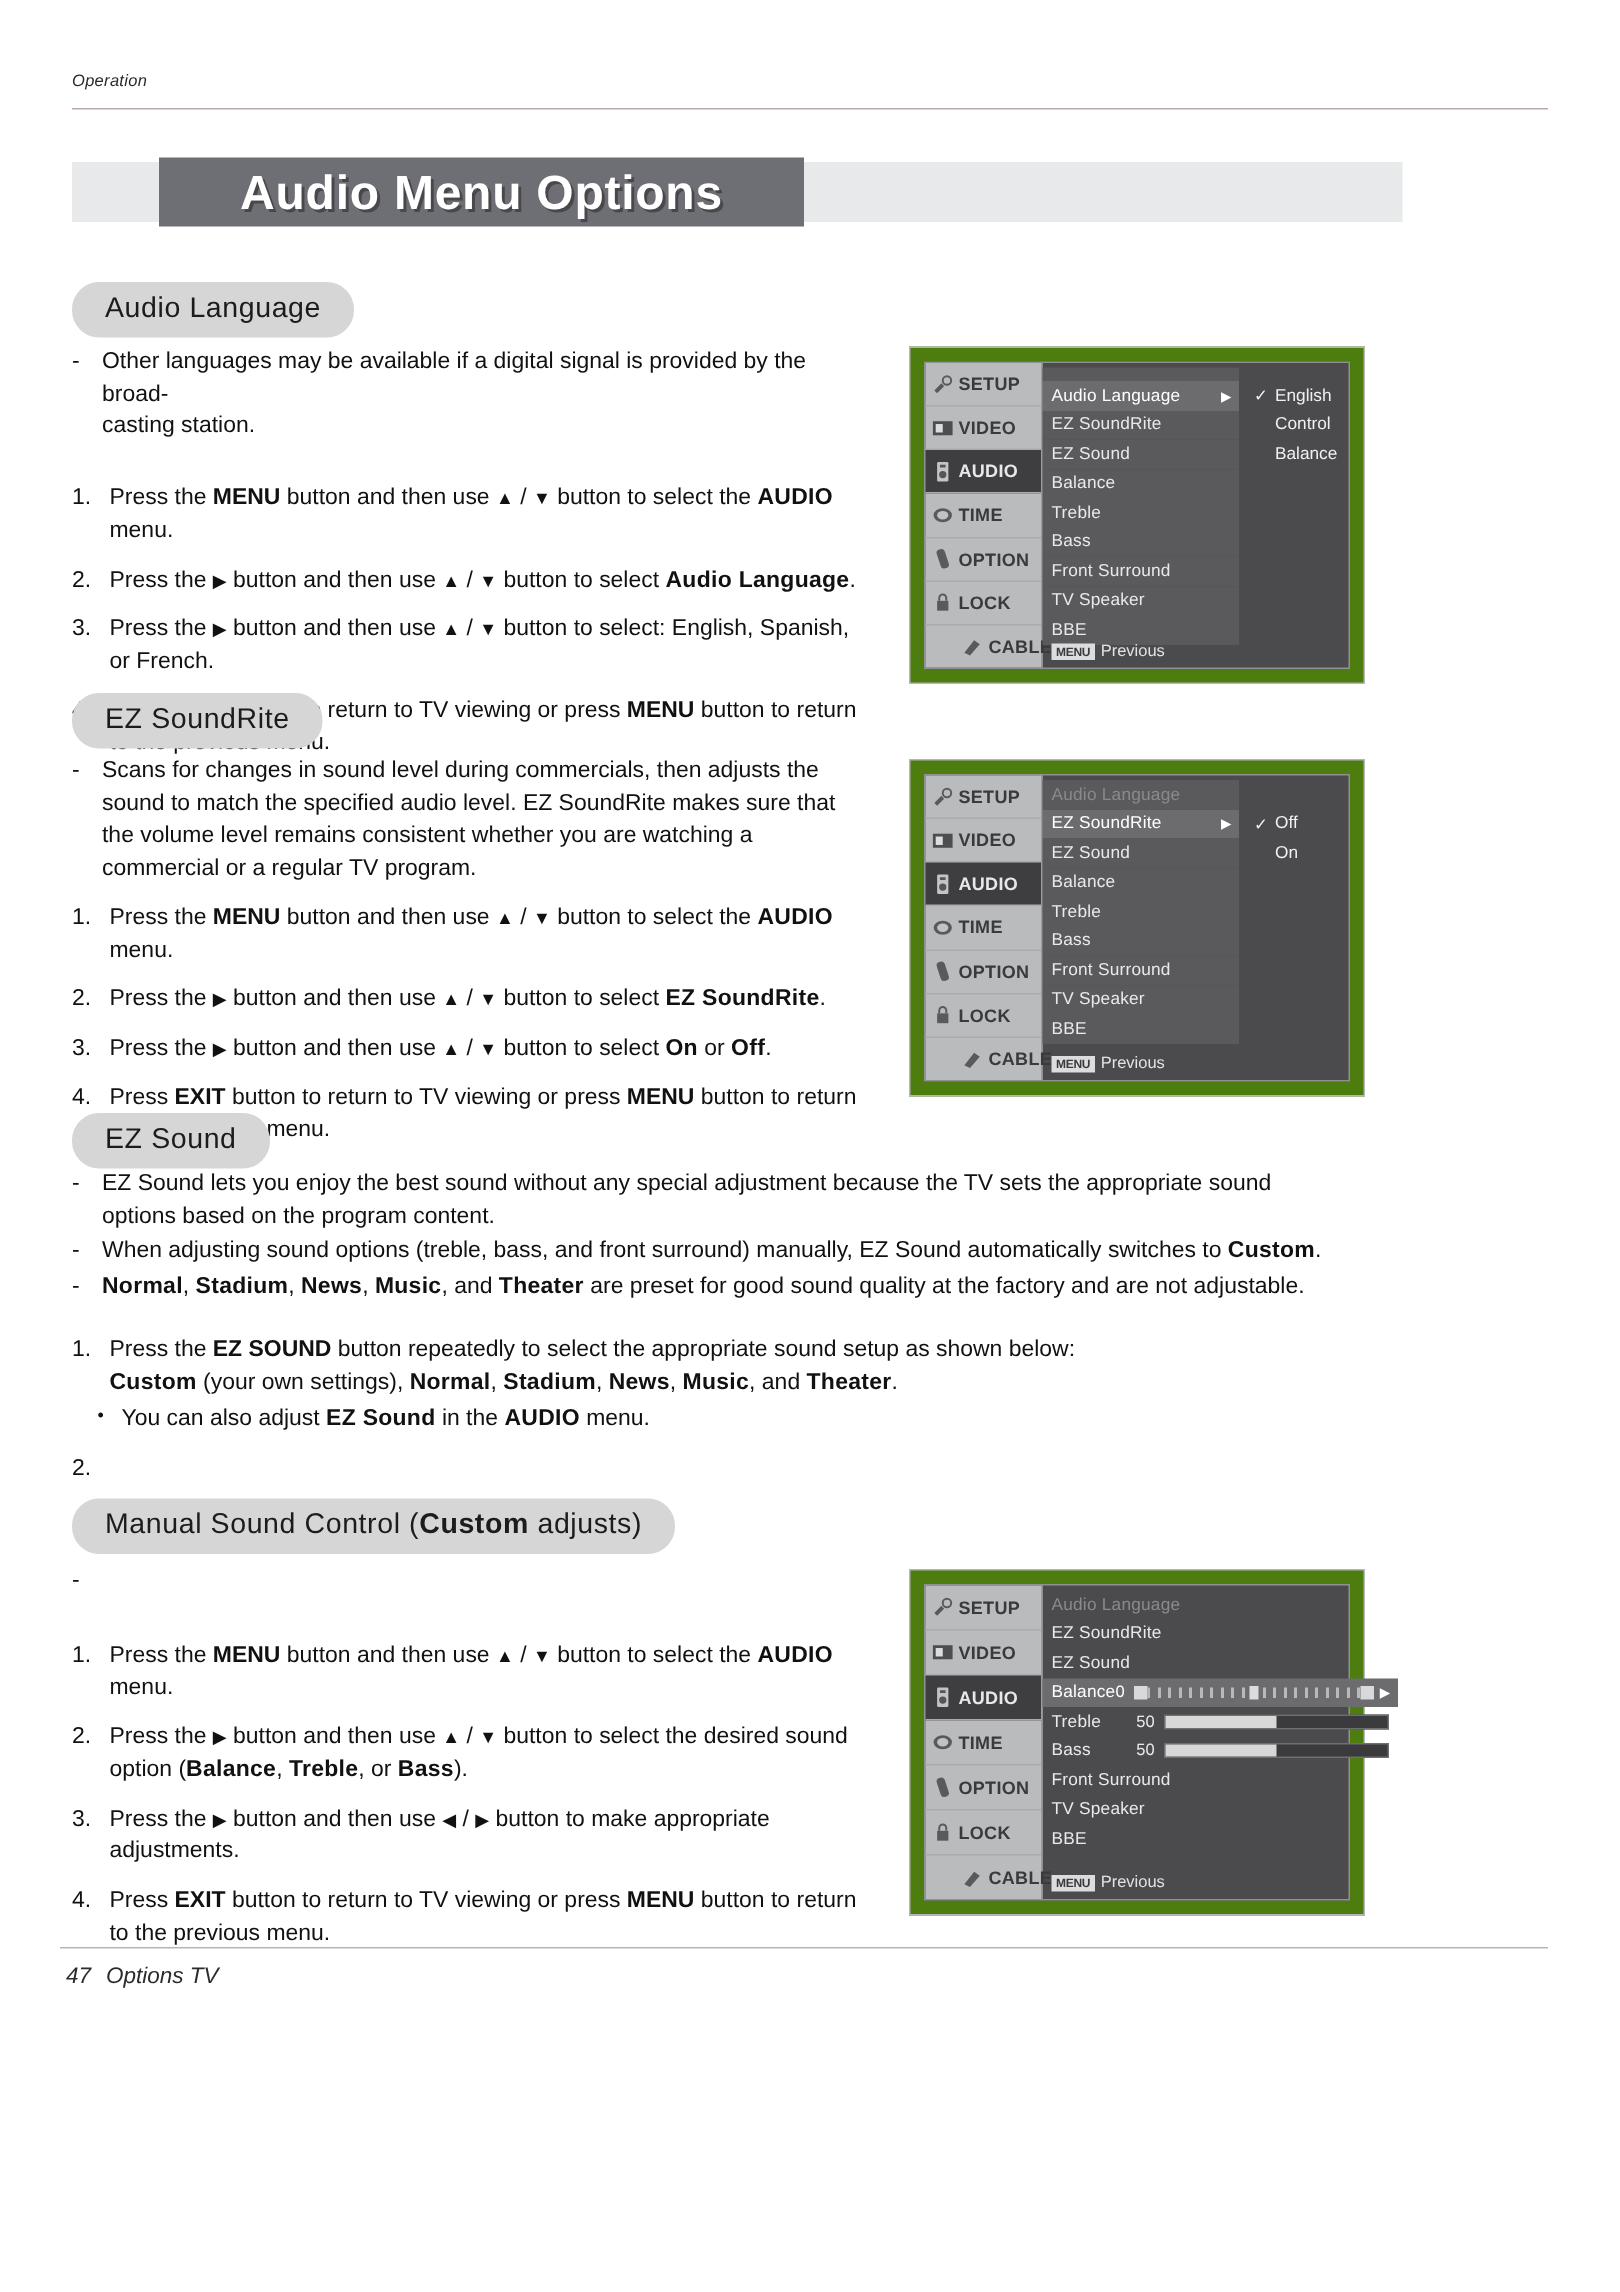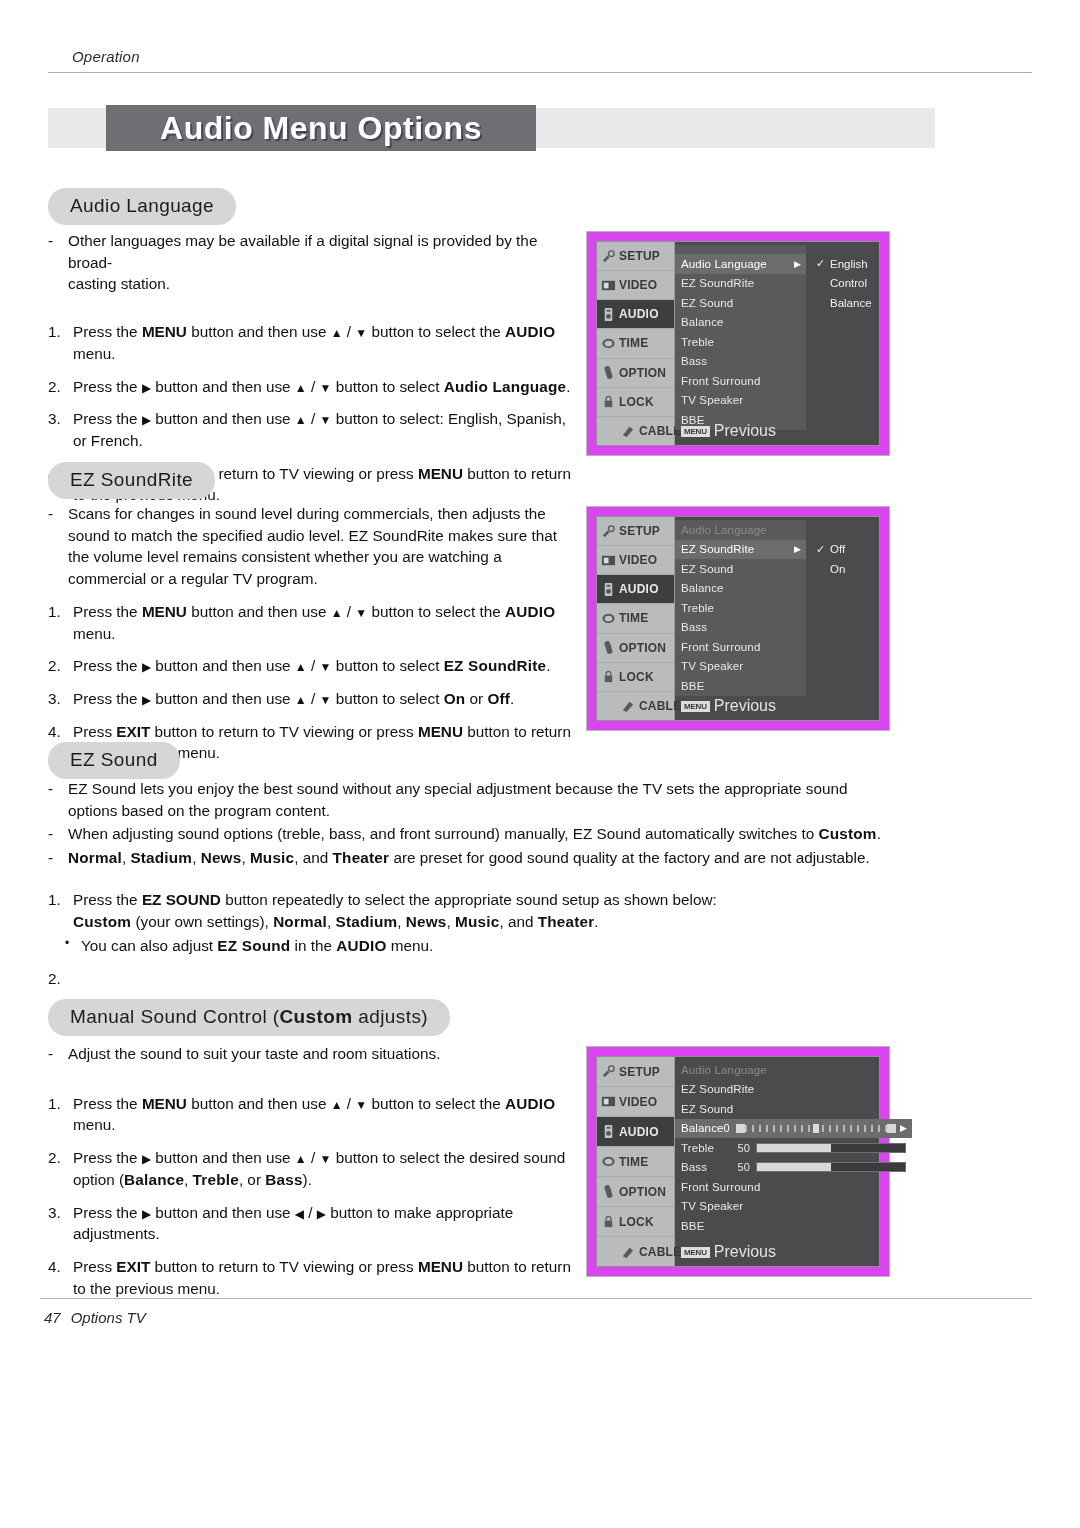--- a/index.html
+++ b/index.html
@@ -11,23 +11,22 @@
     font-family: "Liberation Sans", sans-serif;
     color: #1a1a1a;
     position: relative;
     overflow: hidden;
   }
   .page { position: relative; width: 1080px; height: 1528px; }
 
   
   .runhead {
     position: absolute; left: 48px; top: 48px;
-    font-style: italic; font-size: 15px; color: #2b2b2b;
+    font-style: italic; font-size: 11px; color: #2b2b2b;
     letter-spacing: .2px;
-    margin-left: 24px;
   }
   .runrule {
     position: absolute; left: 48px; top: 72px; width: 984px; height: 1px;
     background: #b9a8ae;
   }
 
   
   .banner-wrap { position: absolute; left: 48px; top: 105px; width: 887px; height: 46px; }
   .banner-bg { position: absolute; left: 0; top: 3px; width: 887px; height: 40px; background: #e8e9ea; }
   .banner-block {
@@ -67,24 +66,25 @@
   .num-item .mark { width: 17px; flex: 0 0 17px; }
   .bul-item { display:flex; gap:7px; margin-top:3px; padding-left:17px;}
   .bul-item .mark { width: 9px; flex: 0 0 9px; font-size: 12px; }
   b.k { font-weight: bold; }
   b.kk { font-weight: bold; letter-spacing: .2px; }
   .arrow { font-size: 12px; }
 
   
   .osd {
     position: absolute;
-    background: #d946ef;
+    background: #4d7c0f;
     border: 1px solid #b4b6b8;
     padding: 9px;
     box-sizing: border-box;
+    margin-left: 20px;
   }
   .osd-inner {
     width: 100%; height: 100%;
     display: flex;
     background: #4b4b4d;
     border: 1px solid #8e9092;
     box-sizing: border-box;
   }
   .osd-side {
     width: 78px; flex: 0 0 78px;
@@ -159,21 +159,21 @@
   }
   .chk { width: 9px; display: inline-block; font-size: 11px; }
   .prev {
     position: absolute; left: 6px; bottom: 5px;
     display: flex; align-items: center; gap: 4px;
   }
   .prev .kbd {
     background: #dcdcde; color: #3a3a3c; font-size: 8px; font-weight: bold;
     padding: 1px 3px; letter-spacing: -.2px;
   }
-  .prev .pl { font-size: 16px; color: #e2e2e2; }
+  .prev .pl { font-size: 11px; color: #e2e2e2; }
 
   
   .footrule { position: absolute; left: 40px; top: 1298px; width: 992px; height: 1px; background: #b5b5b5; }
   .foot {
     position: absolute; left: 44px; top: 1309px;
     font-style: italic; font-size: 15px; color: #2b2b2b;
   }
   .foot .pg { margin-right: 10px; }
 </style>
 </head>
@@ -480,21 +480,20 @@
       <span class="mark">2.</span>
     </div>
   </div>
 
   <div class="sect" style="left:48px; top:999px; width:530px;">
     <div class="pill"><span>Manual Sound Control (</span><b>Custom</b><span> adjusts)</span></div>
   </div>
   <div class="sect txt" style="left:48px; top:1043px; width:530px;">
     <div class="dash-item">
       <span class="mark">-</span>
-      <span>Adjust the sound to suit your taste and room situations.</span>
     </div>
     <div class="num-item" style="margin-top:28px">
       <span class="mark">1.</span>
       <span>Press the <b class="k">MENU</b> button and then use <span class="arrow">▲</span> / <span class="arrow">▼</span> button to select the <b class="kk">AUDIO</b> menu.</span>
     </div>
     <div class="num-item">
       <span class="mark">2.</span>
       <span>Press the <span class="arrow">▶</span> button and then use <span class="arrow">▲</span> / <span class="arrow">▼</span> button to select the desired sound option (<b class="kk">Balance</b>, <b class="kk">Treble</b>, or <b class="kk">Bass</b>).</span>
     </div>
     <div class="num-item">

